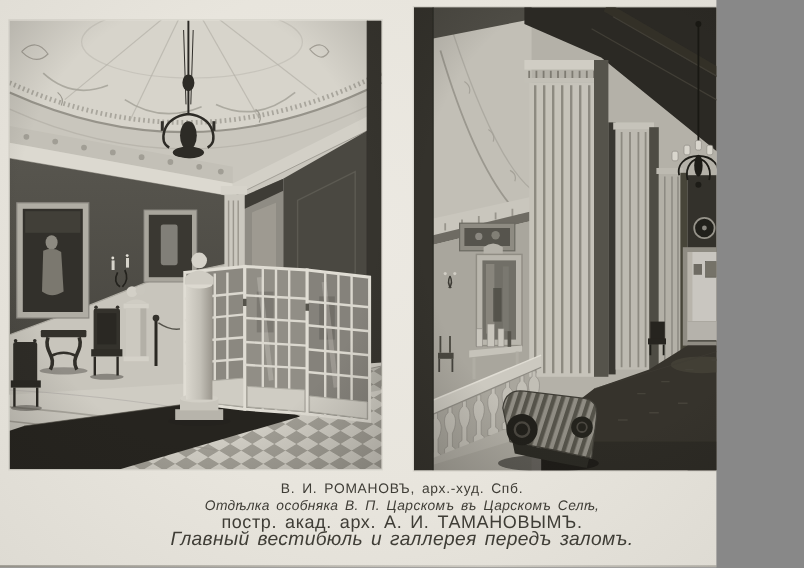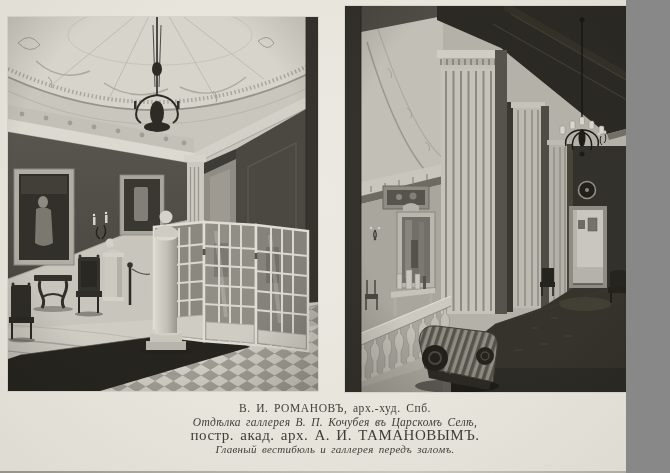--- a/index.html
+++ b/index.html
@@ -1,28 +1,28 @@
 <!DOCTYPE html>
 <html><head>
 <meta charset="utf-8">
 <style>
   html,body{margin:0;padding:0;background:#888;}
-  .page{position:relative;width:626px;height:473px;overflow:hidden;
+  .page{position:relative;width:550px;height:473px;overflow:hidden;
         background:radial-gradient(ellipse at 50% 42%, #ece9e2 0%, #e8e5dd 55%, #dedbd3 100%);
-        font-family:Liberation Serif, serif;}
+        font-family:Liberation Sans, sans-serif;padding-left:47px;}
   .photo{position:absolute;margin:0;padding:0;box-shadow:0 0 0 1px rgba(70,68,60,0.10);}
   .photo svg{display:block;width:100%;height:100%;}
   .photo-left{left:8px;top:17px;width:310px;height:374px;}
   .photo-right{left:345px;top:6px;width:308px;height:386px;}
   .caption{position:absolute;left:0;top:402px;width:670px;text-align:center;color:#3f3d36;}
   .cap-line{line-height:13.5px;white-space:nowrap;}
   .cap-1{font-size:11.5px;letter-spacing:.6px;word-spacing:2px;}
   .cap-2{font-size:11.5px;font-style:italic;letter-spacing:.3px;word-spacing:2px;}
   .cap-3{font-size:15px;letter-spacing:.5px;word-spacing:2px;}
-  .cap-4{font-size:11px;font-style:italic;letter-spacing:.3px;word-spacing:2px;}
+  .cap-4{font-size:16px;font-style:italic;letter-spacing:.3px;word-spacing:2px;}
   .page-edge{position:absolute;left:0;bottom:0;width:670px;height:2px;
         background:linear-gradient(to right, rgba(90,87,78,.55), rgba(90,87,78,.18) 60%, rgba(90,87,78,.40));}
 </style>
 </head>
 <body>
 
 <div class="page">
 
   <figure class="photo photo-left">
   <svg viewBox="0 0 310 374" preserveAspectRatio="none">
@@ -457,19 +457,19 @@
 
     <rect x="0" y="0" width="16" height="386" fill="#34322c"></rect>
     <line x1="16" y1="0" x2="16" y2="386" stroke="#23221d" stroke-width="0.8"></line>
 
     <rect width="308" height="386" fill="url(#vig2)"></rect>
   </svg>
   </figure>
 
   <div class="caption">
     <div class="cap-line cap-1">В. И. РОМАНОВЪ, арх.-худ. Спб.</div>
-    <div class="cap-line cap-2">Отдѣлка галлерея В. П. Кочубея въ Царскомъ Селѣ,</div>
+    <div class="cap-line cap-2">Отдѣлка особняка В. П. Царскомъ въ Царскомъ Селѣ,</div>
     <div class="cap-line cap-3">постр. акад. арх. А. И. ТАМАНОВЫМЪ.</div>
     <div class="cap-line cap-4">Главный вестибюль и галлерея передъ заломъ.</div>
   </div>
 
   <div class="page-edge"></div>
 </div>
 
 </body></html>

